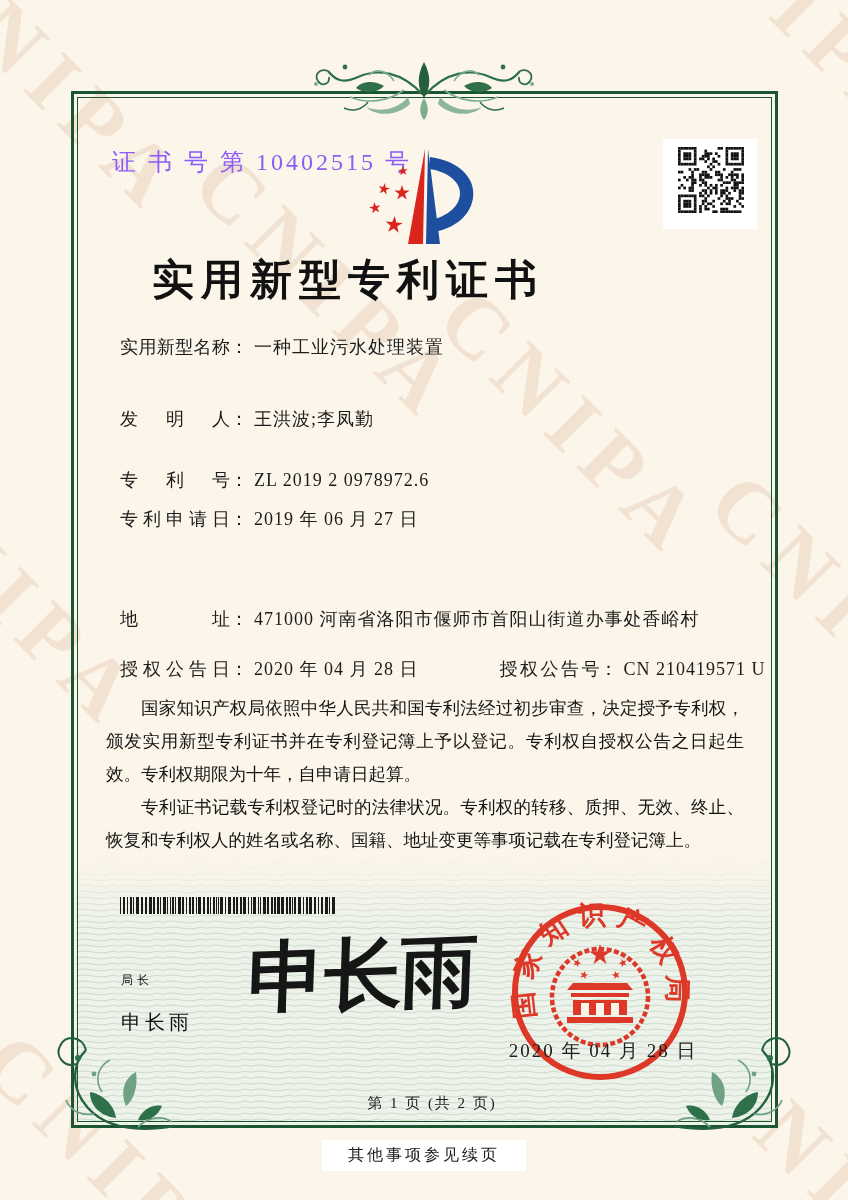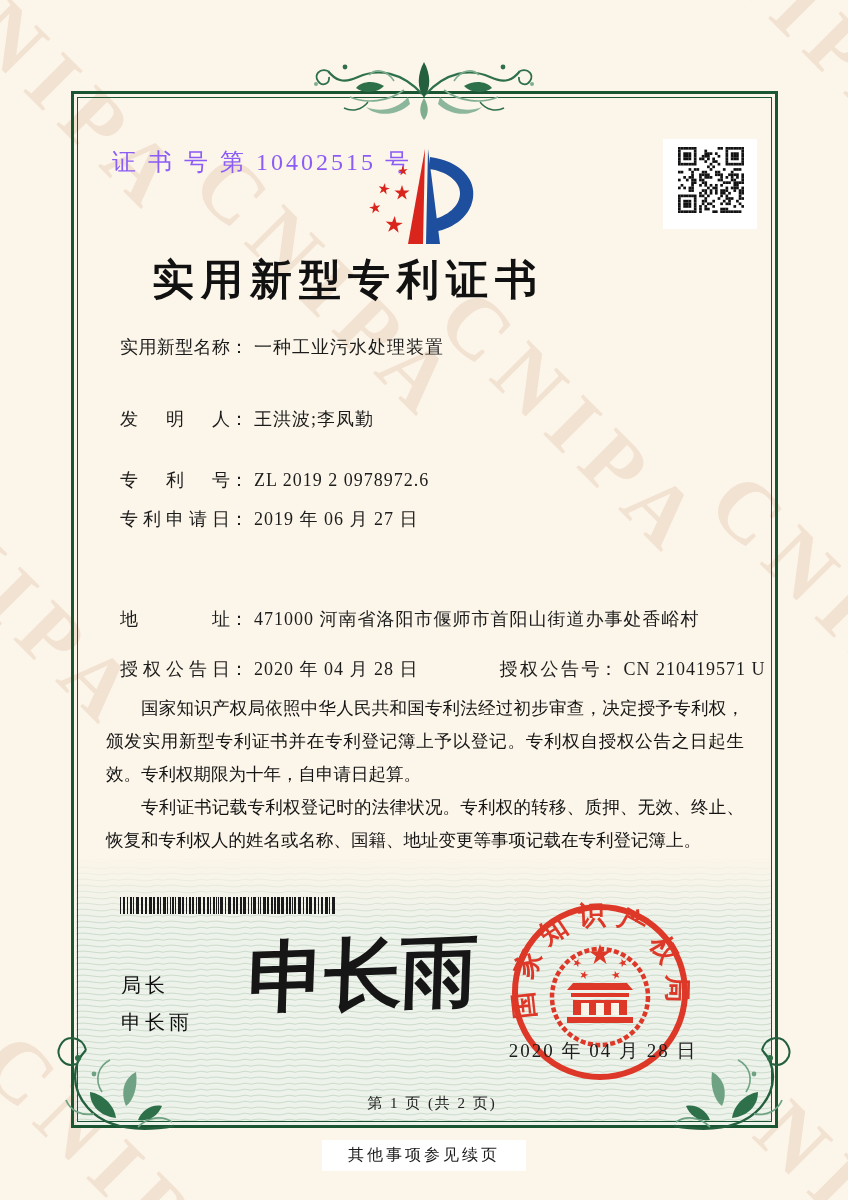--- a/index.html
+++ b/index.html
@@ -41,21 +41,21 @@
 
   
   #body-text{position:absolute;left:106px;top:692px;width:638px;z-index:4;
       font-size:17.5px;line-height:1.88;color:#141414;text-align:justify;}
   #body-text p{margin:0;text-indent:2em;}
 
   
   #barcode{position:absolute;left:120px;top:897px;width:218px;height:17px;z-index:4;}
 
   
-  #sig-title{position:absolute;left:121px;top:972px;font-size:20px;letter-spacing:4px;color:#111;z-index:5;}
+  #sig-title{position:absolute;left:121px;top:972px;font-size:12px;letter-spacing:4px;color:#111;z-index:5;}
   #sig-name{position:absolute;left:121px;top:1009px;font-size:20px;letter-spacing:4px;color:#111;z-index:5;}
   #signature{position:absolute;left:248px;top:922px;width:300px;font-size:78px;font-weight:600;
       color:#161616;letter-spacing:-2px;transform:rotate(-2deg) skewX(-4deg);z-index:5;
       font-family:"Liberation Serif","DejaVu Serif",serif;}
 
   
   #seal{position:absolute;left:505px;top:897px;width:190px;height:190px;z-index:6;opacity:.93;}
   #seal-date{position:absolute;left:505px;top:1038px;width:196px;text-align:center;
       font-size:19px;letter-spacing:2px;color:#1d1d1d;z-index:7;white-space:nowrap;}
 

